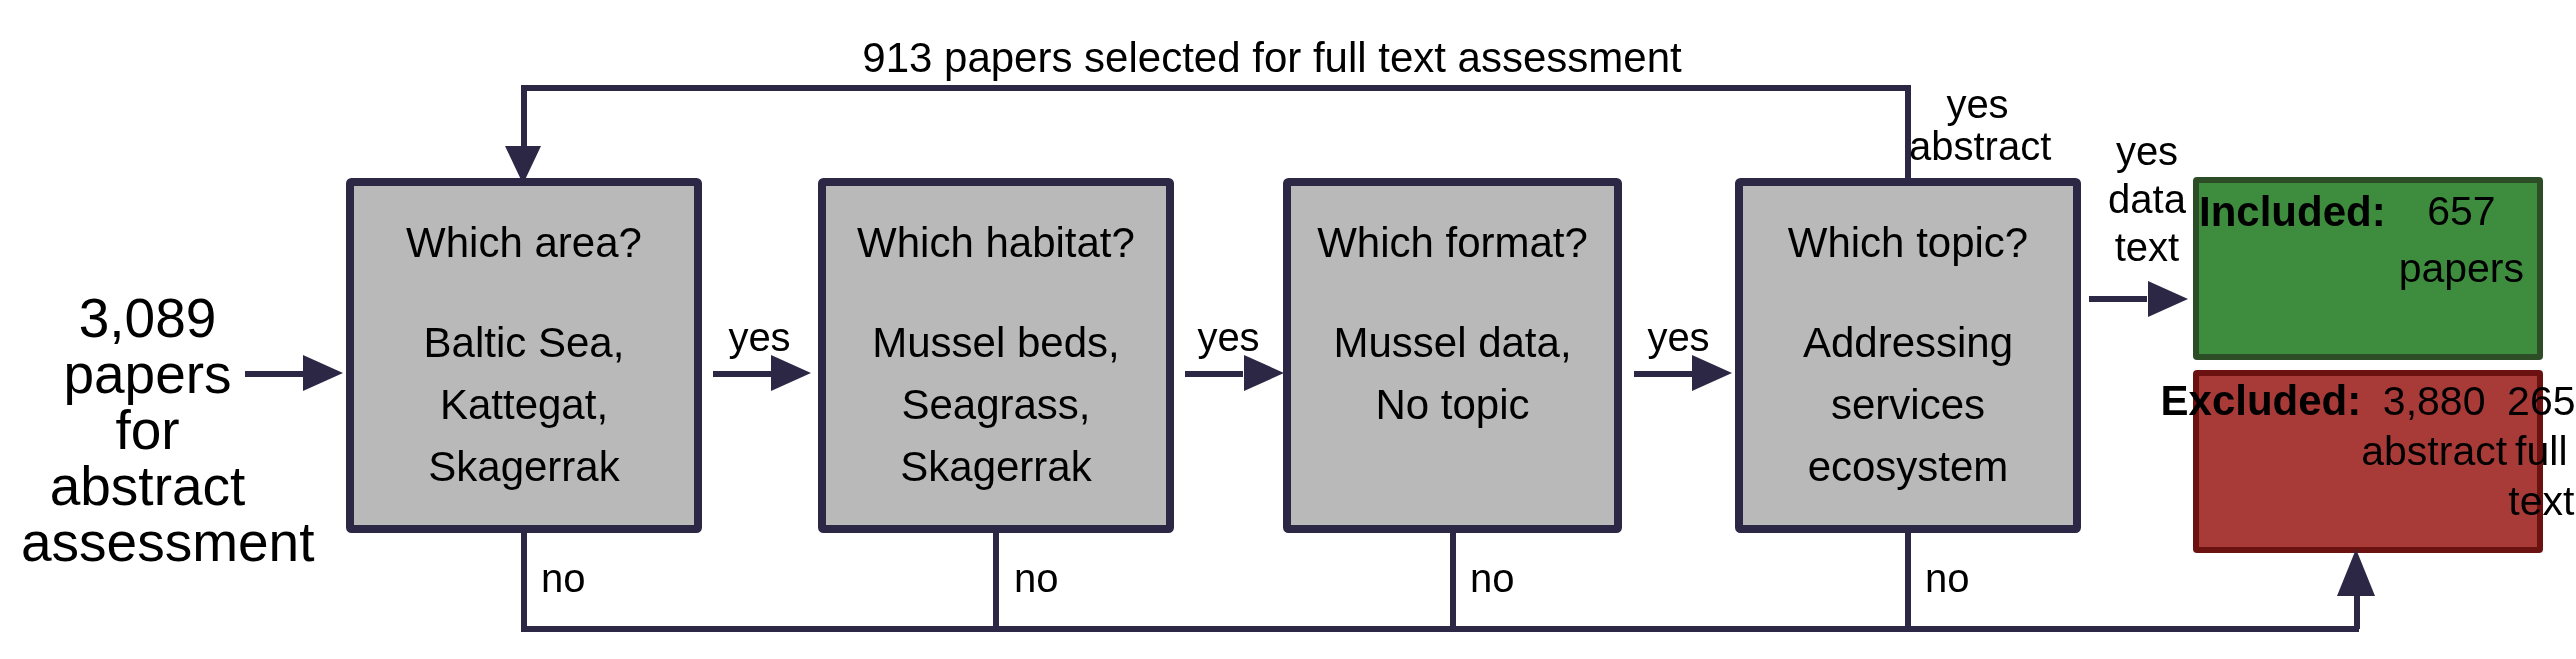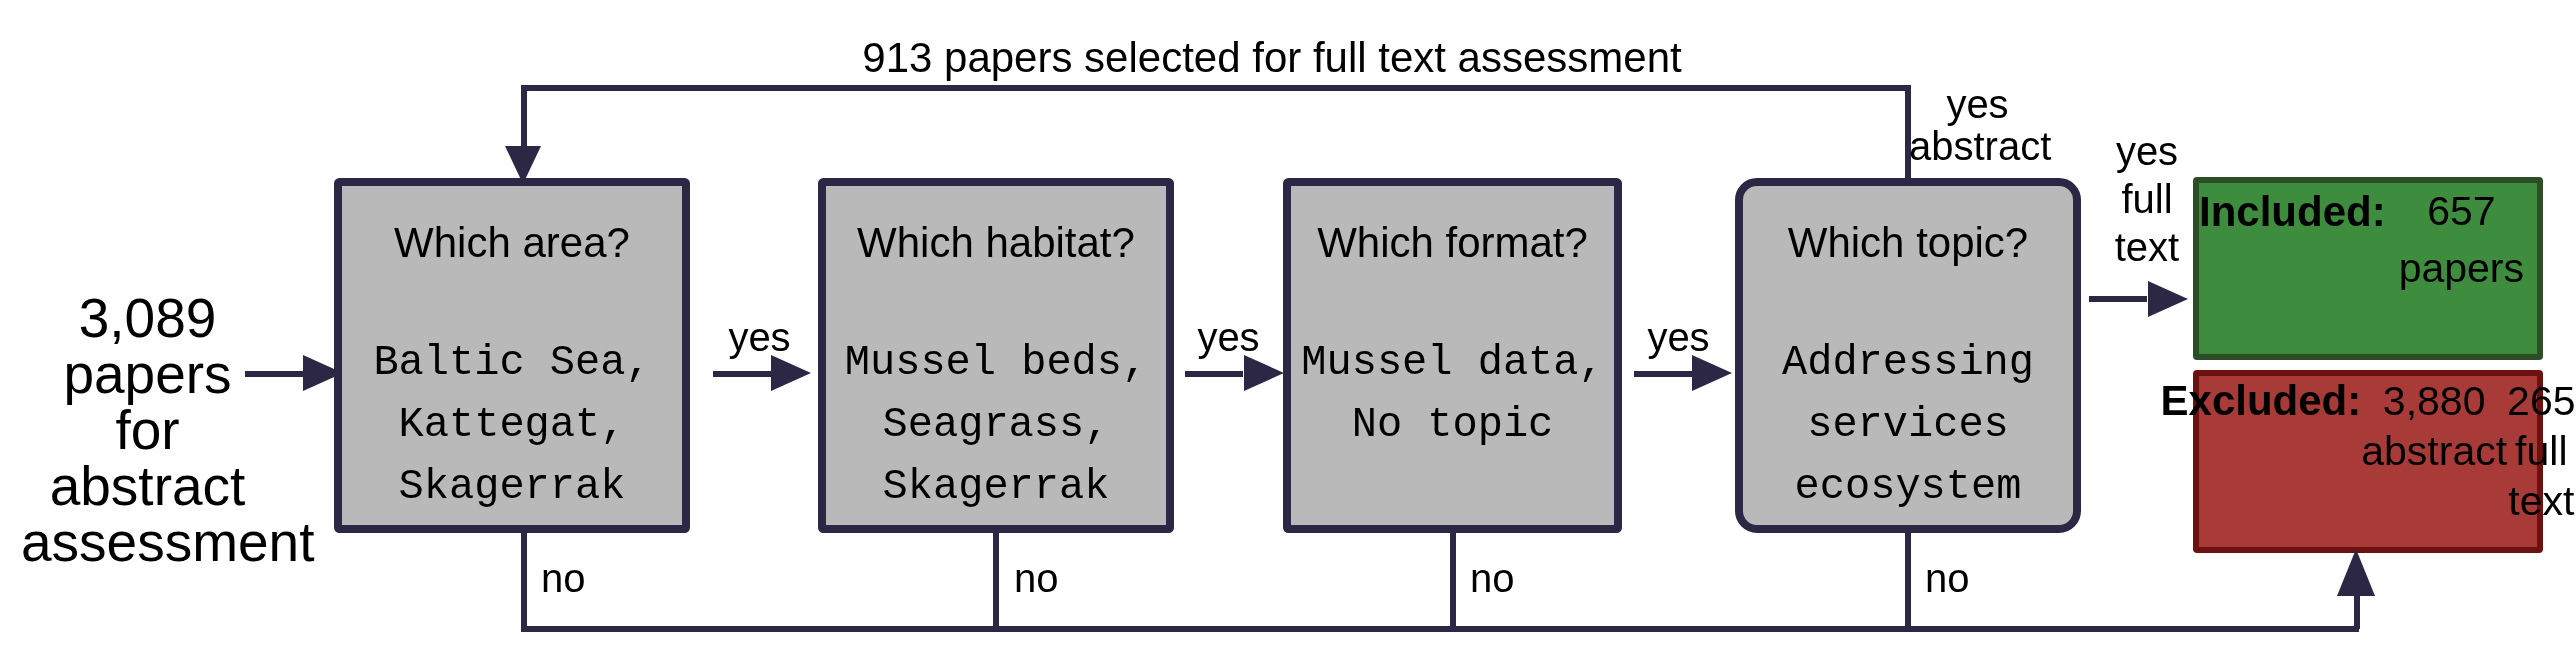--- a/index.html
+++ b/index.html
@@ -16,21 +16,21 @@
     border-left:40px solid var(--navy);}
   .arrow-down{position:absolute;width:0;height:0;
     border-left:18.5px solid transparent;border-right:18.5px solid transparent;
     border-top:38px solid var(--navy);}
   .arrow-up{position:absolute;width:0;height:0;
     border-left:19px solid transparent;border-right:19px solid transparent;
     border-bottom:47px solid var(--navy);}
   .dbox{position:absolute;top:178px;height:355px;background:var(--grey);
     border:8.2px solid var(--navy);border-radius:5.5px;box-sizing:border-box;}
   .dbox .q{margin-top:31px;font-size:42px;line-height:51px;text-align:center;}
-  .dbox .opts{margin-top:64px;font-size:42px;line-height:62px;text-align:center;font-family:Liberation Mono, monospace;}
+  .dbox .opts{margin-top:44px;font-size:42px;line-height:62px;text-align:center;}
   .loop-label{left:793px;top:34px;width:958px;font-size:42px;line-height:48px;}
   .source-text{left:21px;top:290px;width:253px;font-size:55px;line-height:56px;}
   .edge-label{font-size:40px;line-height:45px;width:137px;}
   .no-label{position:absolute;font-size:40px;line-height:45px;text-align:left;}
   .yes-abstract{left:1909px;top:83px;width:137px;font-size:40px;line-height:42px;}
   .yes-fulltext{left:2092px;top:127px;width:110px;font-size:40px;line-height:48px;}
   .result-box{position:absolute;left:2193px;width:350px;height:183px;border-radius:4.1px;
     box-sizing:border-box;display:flex;flex-direction:row;justify-content:center;
     text-align:center;}
   .result-box .title{font-weight:bold;font-size:42px;}
@@ -51,21 +51,21 @@
   <div class="arrow-down" style="left:505px;top:146px;"></div>
 
   <div class="txt source-text">
     <div>3,089 papers</div>
     <div>for abstract</div>
     <div>assessment</div>
   </div>
   <div class="hline" style="left:245px;top:371px;width:58px;"></div>
   <div class="arrow-right" style="left:303px;top:355px;"></div>
 
-  <div class="dbox" style="left:334px;width:356px;">
+  <div class="dbox" style="left:346px;width:356px;">
     <div class="q">Which area?</div>
     <div class="opts">
       <div>Baltic Sea,</div>
       <div>Kattegat,</div>
       <div>Skagerrak</div>
     </div>
   </div>
 
   <div class="txt edge-label" style="left:691px;top:315px;">yes</div>
   <div class="hline" style="left:713px;top:371px;width:58px;"></div>
@@ -89,37 +89,37 @@
     <div class="opts">
       <div>Mussel data,</div>
       <div>No topic</div>
     </div>
   </div>
 
   <div class="txt edge-label" style="left:1610px;top:315px;">yes</div>
   <div class="hline" style="left:1634px;top:371px;width:58px;"></div>
   <div class="arrow-right" style="left:1692px;top:355px;"></div>
 
-  <div class="dbox" style="left:1735px;width:346px;border-radius:22px;">
+  <div class="dbox" style="left:1735px;width:346px;">
     <div class="q">Which topic?</div>
     <div class="opts">
       <div>Addressing</div>
       <div>services</div>
       <div>ecosystem</div>
     </div>
   </div>
 
   <div class="txt yes-abstract">
     <div>yes</div>
     <div>abstract</div>
   </div>
 
   <div class="txt yes-fulltext">
     <div>yes</div>
-    <div>full</div>
+    <div>data</div>
     <div>text</div>
   </div>
   <div class="hline" style="left:2089px;top:296px;width:58px;"></div>
   <div class="arrow-right" style="left:2148px;top:281px;"></div>
 
   <div class="result-box" id="included-box">
     <div class="title">Included:</div>
     <div>657 papers</div>
   </div>
 

